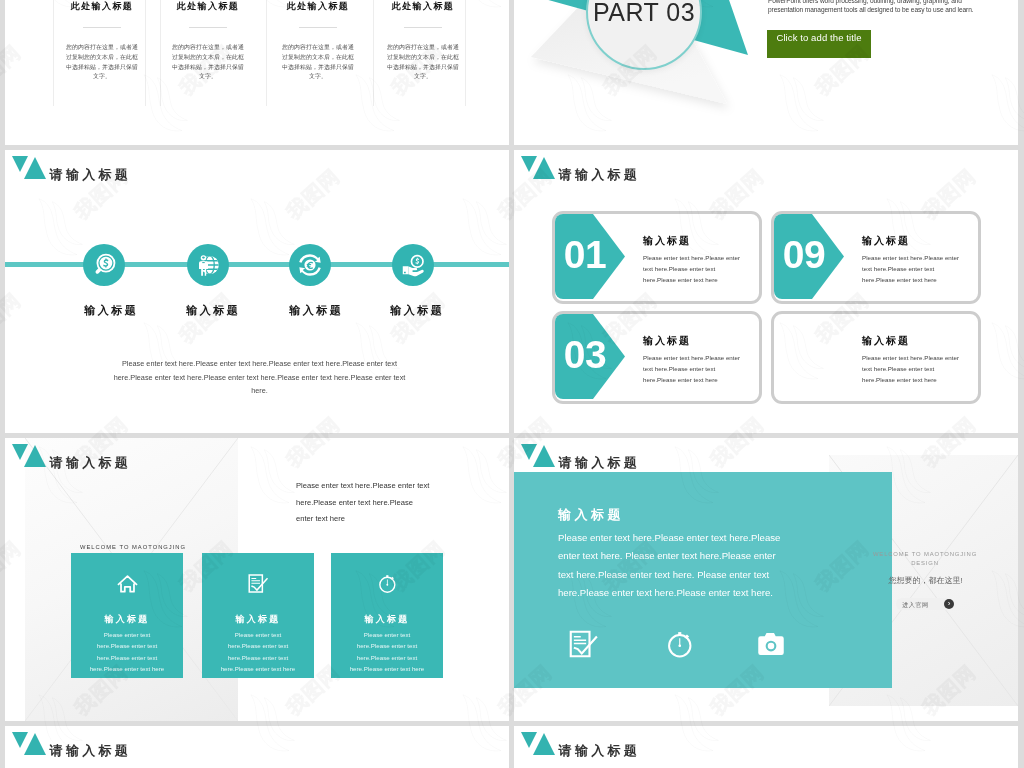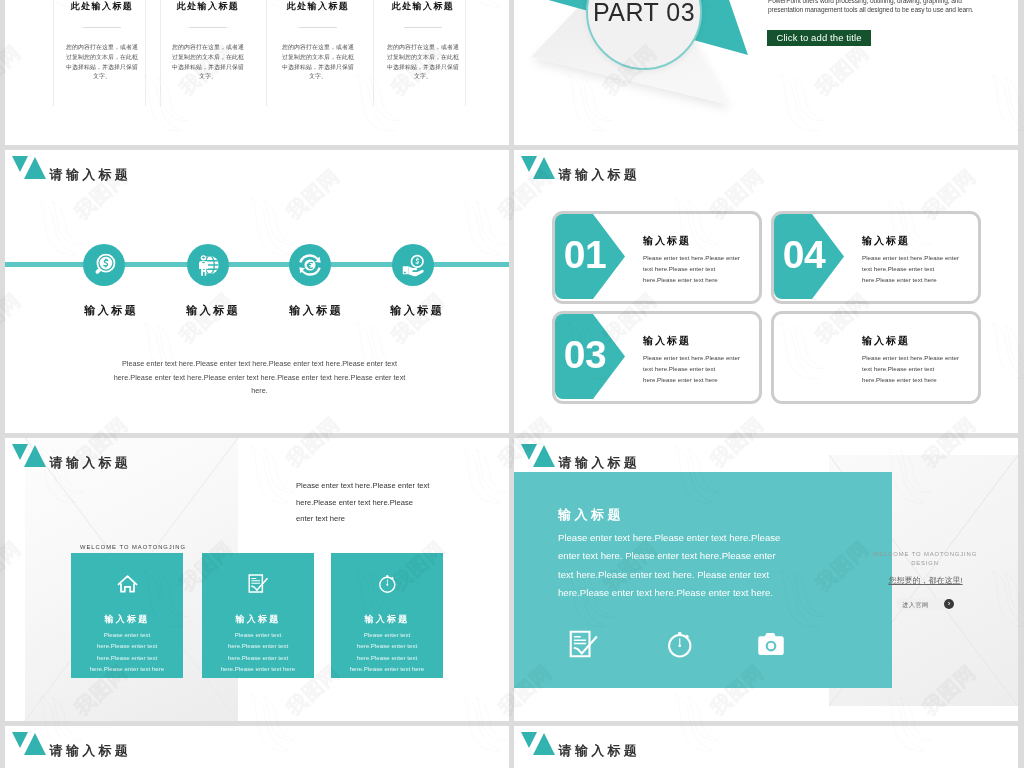--- a/index.html
+++ b/index.html
@@ -36,21 +36,21 @@
   .s1-rule{position:absolute;top:165px;left:36px;width:38px;height:1px;background:#dcdcdc;}
   .s1-b{position:absolute;top:181px;left:19px;width:72px;font-size:5.9px;line-height:1.66;color:#4b4b4b;letter-spacing:.1px;}
 
   
   .s2-shapes{position:absolute;left:0;top:0;width:504px;height:283px;}
   .s2-circ{position:absolute;left:72px;top:92px;width:112px;height:112px;border-radius:50%;
      background:#f1f1f1;border:2px solid #7fd0cd;display:flex;align-items:center;justify-content:center;
      box-shadow:0 2px 6px rgba(0,0,0,.06);}
   .s2-circ span{font-size:25px;color:#2b2b2b;letter-spacing:.5px;font-family:"Liberation Sans",sans-serif;}
   .s2-body{position:absolute;left:254px;top:134px;width:222px;font-size:6.6px;line-height:1.42;color:#3f3f3f;letter-spacing:-0.1px;}
-  .s2-btn{position:absolute;left:253px;top:168px;width:104px;height:16px;background:#14532d;color:#fff;
+  .s2-btn{position:absolute;left:253px;top:168px;width:104px;height:28px;background:#4d7c0f;color:#fff;
      font-size:9.5px;line-height:16px;text-align:center;letter-spacing:.1px;box-sizing:border-box;}
 
   
   .s3-line{position:absolute;left:0;top:112px;width:504px;height:5px;background:#5cc7c4;}
   .s3-icon{position:absolute;top:94px;width:42px;height:42px;border-radius:50%;background:#32b4b2;}
   .s3-icon svg{position:absolute;left:8px;top:8px;width:26px;height:26px;}
   .s3-lbl{position:absolute;top:153px;width:120px;text-align:center;font-size:11px;font-weight:bold;
      color:#1a1a1a;letter-spacing:2.5px;text-indent:2.5px;}
   .s3-para{position:absolute;left:102px;top:207px;width:305px;text-align:center;font-size:7.3px;
      line-height:13.5px;color:#4a4a4a;}
@@ -81,21 +81,21 @@
   .s6-rightbg{position:absolute;left:315px;top:17px;width:189px;height:251px;
      background:linear-gradient(150deg,#fafafa,#ededed);}
   .s6-panel{position:absolute;left:0;top:34px;width:378px;height:216px;background:#5ec4c5;}
   .s6-t{position:absolute;left:44px;top:34px;font-size:13px;font-weight:bold;color:#fff;letter-spacing:3.5px;}
   .s6-b{position:absolute;left:44px;top:57px;width:232px;font-size:9.6px;line-height:18.3px;color:#fff;}
   .s6-icons{position:absolute;left:55px;top:157px;width:260px;height:30px;}
   .s6-ic{position:absolute;top:0;}
   .s6-ic svg{width:30px;height:30px;display:block;}
   .s6-w1{position:absolute;left:352px;top:112px;width:118px;text-align:center;font-size:5.9px;
      line-height:8.5px;color:#999;letter-spacing:.85px;}
-  .s6-w2{position:absolute;left:345px;top:137px;width:133px;text-align:center;font-size:8px;color:#666;text-decoration:underline;}
+  .s6-w2{position:absolute;left:345px;top:137px;width:133px;text-align:center;font-size:8px;color:#666;}
   .s6-btn{position:absolute;left:382px;top:160px;width:56px;height:12px;border-radius:6px;background:#f0f0f0;}
   .s6-btn .t{position:absolute;left:6px;top:2.6px;font-size:6.2px;color:#666;letter-spacing:.5px;}
   .s6-btn .d{position:absolute;left:48px;top:1px;width:10px;height:10px;border-radius:50%;background:#3a3a3a;
      color:#fff;font-size:8px;text-align:center;line-height:9.5px;}
   .s6-x{position:absolute;left:315px;top:17px;width:189px;height:251px;}
 </style>
 </head>
 <body>
 
 <div class="page">
@@ -222,21 +222,21 @@
   </div>
   <div class="s4-card" style="left:38px;top:61px">
     <div class="s4-arrow">
           <span class="s4-num">01</span>
         </div>
     <div class="s4-t">输入标题</div>
     <div class="s4-b">Please enter text here.Please enter text here.Please enter text here.Please enter text here</div>
   </div>
   <div class="s4-card" style="left:257px;top:61px">
     <div class="s4-arrow">
-          <span class="s4-num">04</span>
+          <span class="s4-num">09</span>
         </div>
     <div class="s4-t">输入标题</div>
     <div class="s4-b">Please enter text here.Please enter text here.Please enter text here.Please enter text here</div>
   </div>
   <div class="s4-card" style="left:38px;top:161px">
     <div class="s4-arrow">
           <span class="s4-num">03</span>
         </div>
     <div class="s4-t">输入标题</div>
     <div class="s4-b">Please enter text here.Please enter text here.Please enter text here.Please enter text here</div>

